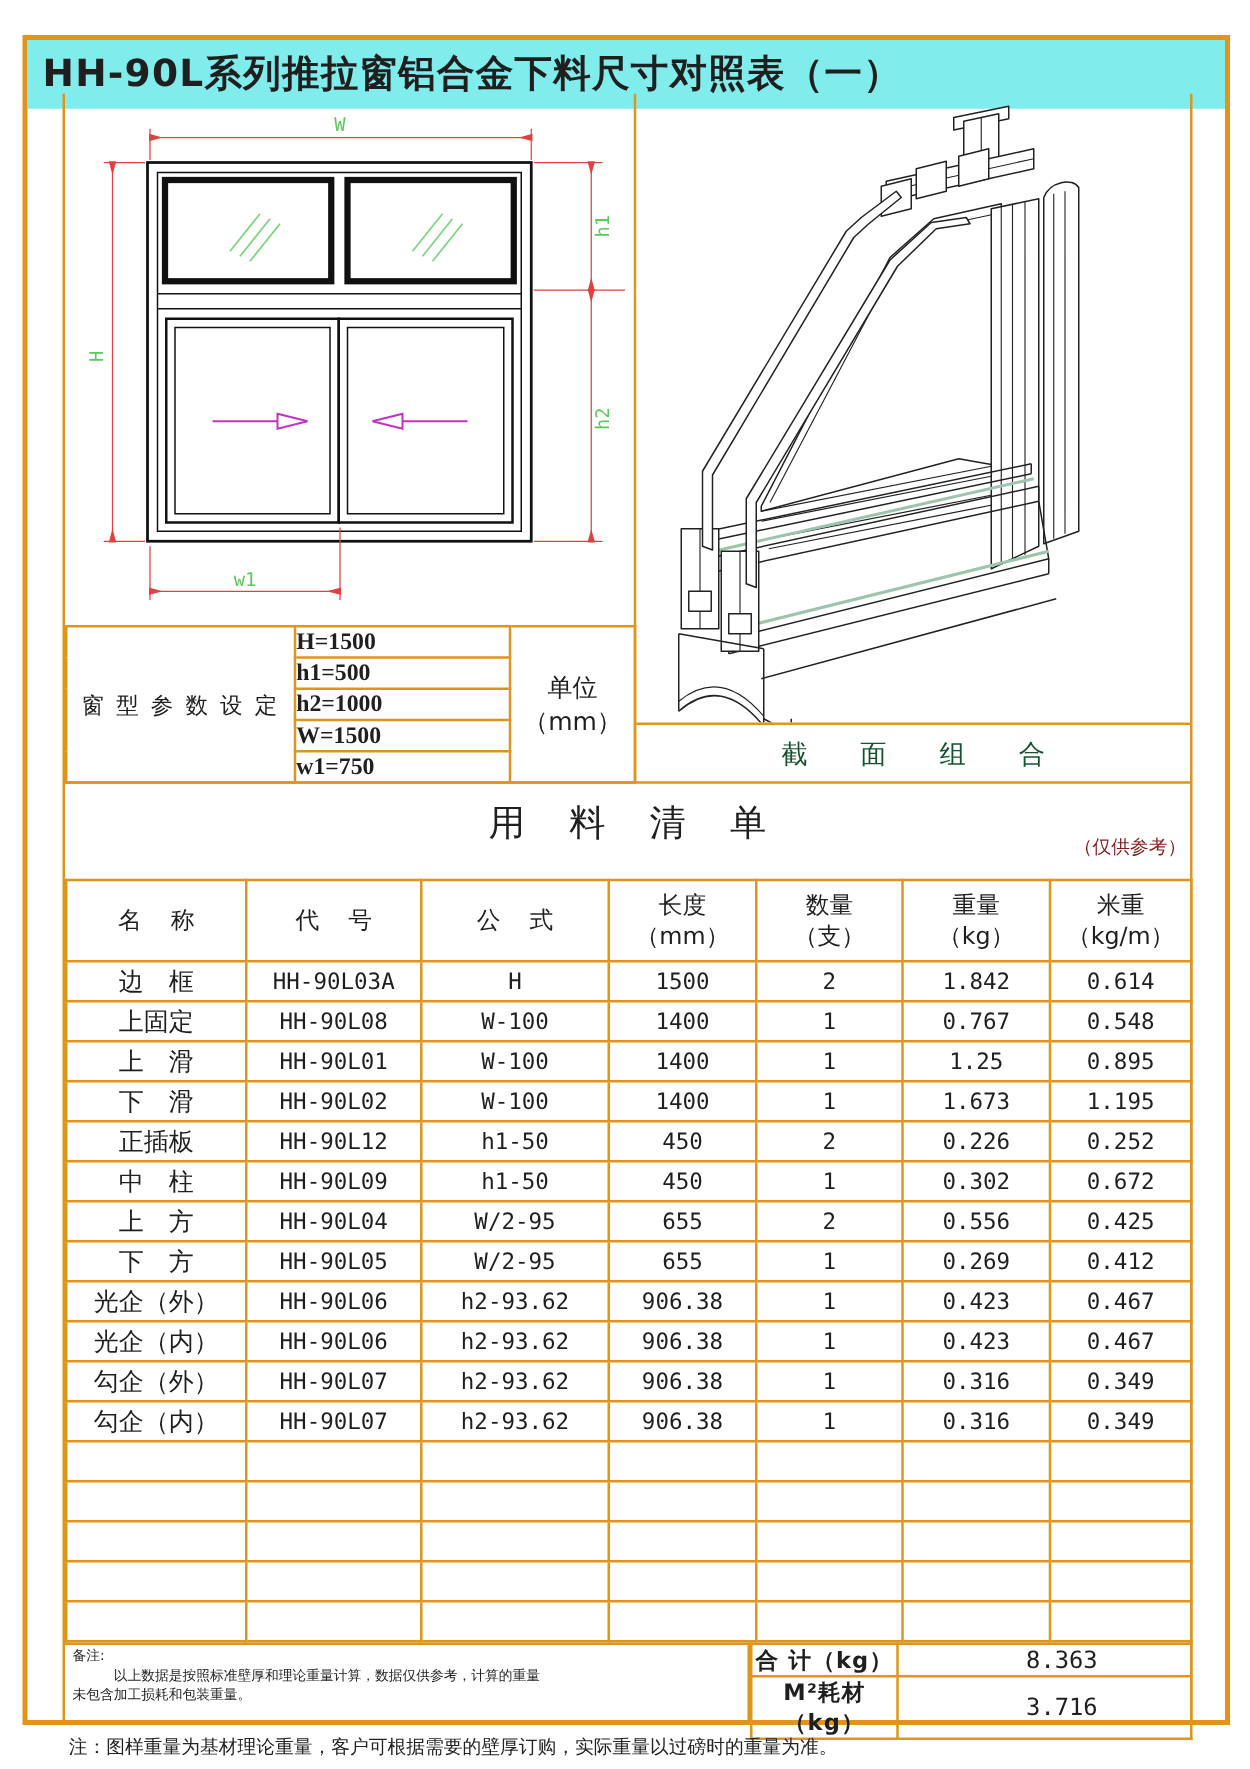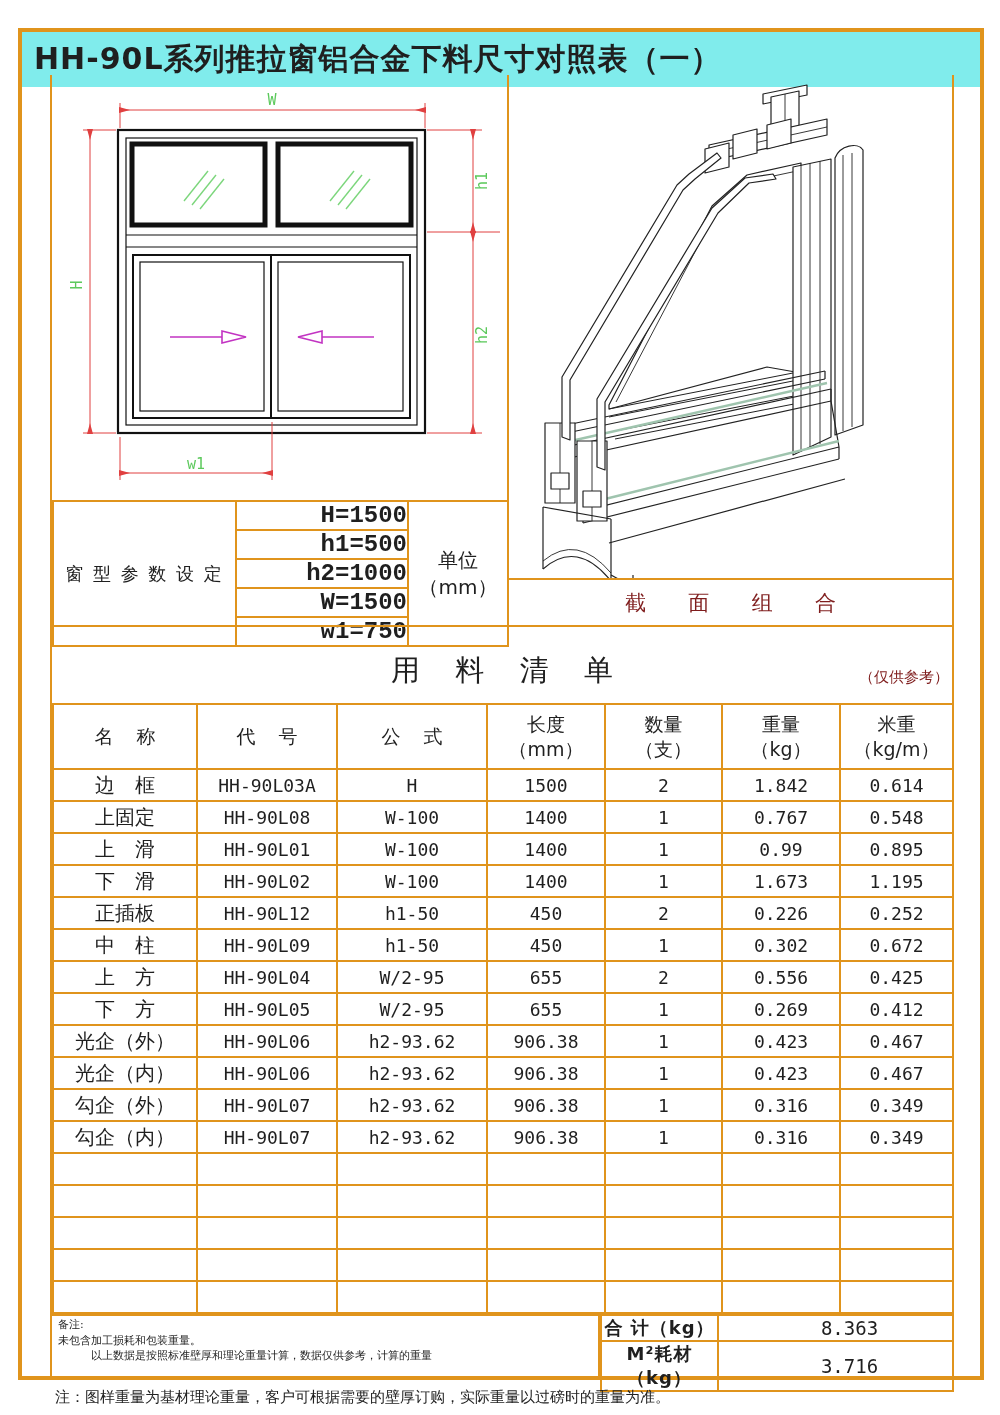--- a/index.html
+++ b/index.html
@@ -22,33 +22,33 @@
   .inner{position:absolute;left:50px;top:75px;width:900px;height:1303px;
         border-left:2px solid var(--orange);border-right:2px solid var(--orange);
         border-bottom:2px solid var(--orange);}
 
   .panel-left{position:absolute;left:0;top:0;width:457px;height:550px;
         border-right:2px solid var(--orange);box-sizing:border-box;}
   .panel-right{position:absolute;left:457px;top:0;width:443px;height:550px;}
   .section-label-row{position:absolute;left:0;top:503px;width:443px;height:47px;
         border-top:2px solid var(--orange);box-sizing:border-box;
         display:flex;align-items:center;justify-content:center;
-        font-size:21px;letter-spacing:0.85em;text-indent:0.85em;color:#7f1d1d;}
+        font-size:21px;letter-spacing:0.85em;text-indent:0.85em;color:#14532d;}
 
   table.params{position:absolute;left:0;top:425px;width:455px;height:125px;
         border-collapse:collapse;table-layout:fixed;}
   .params td{border:2px solid var(--orange);padding:0;vertical-align:middle;}
   .p-label{font-size:18px;text-align:center;letter-spacing:2px;}
-  .p-val{font-family:Liberation Mono, monospace;font-weight:bold;
-        font-size:24px;text-align:right;height:23px;}
+  .p-val{font-family:Liberation Serif, serif;font-weight:bold;
+        font-size:19px;text-align:left;height:23px;}
   .p-unit{font-size:20px;text-align:center;line-height:1.35;}
 
   .list-title{position:absolute;left:0;top:550px;width:900px;height:78px;
         border-top:2px solid var(--orange);box-sizing:border-box;}
-  .list-title .t{text-align:center;font-size:29px;margin-top:24px;letter-spacing:0.45em;text-indent:0.45em;}
+  .list-title .t{text-align:center;font-size:29px;margin-top:12px;letter-spacing:0.45em;text-indent:0.45em;}
   .list-title .ref{position:absolute;right:3px;bottom:16px;font-size:15px;color:#7f1d1d;}
 
   table.main{position:absolute;left:0;top:628px;width:900px;border-collapse:collapse;table-layout:fixed;}
   .main th,.main td{border:2px solid var(--orange);text-align:center;vertical-align:middle;
         padding:0;white-space:nowrap;overflow:hidden;}
   .main thead th{height:63px;font-weight:normal;font-size:19px;line-height:1.3;}
   .main thead .sp{letter-spacing:0.45em;text-indent:0.45em;}
   .main tbody td{height:30px;}
   td.c-name{font-size:20px;text-align:center;}
   td.c-code,td.c-formula,td.c-num{font-family:"DejaVu Sans Mono","Liberation Mono",monospace;font-size:18px;}
@@ -305,21 +305,21 @@
         <td class="c-num">0.767</td>
         <td class="c-num">0.548</td>
       </tr>
 
       <tr>
         <td class="c-name">上　滑</td>
         <td class="c-code">HH-90L01</td>
         <td class="c-formula">W-100</td>
         <td class="c-num">1400</td>
         <td class="c-num">1</td>
-        <td class="c-num">0.99</td>
+        <td class="c-num">1.25</td>
         <td class="c-num">0.895</td>
       </tr>
 
       <tr>
         <td class="c-name">下　滑</td>
         <td class="c-code">HH-90L02</td>
         <td class="c-formula">W-100</td>
         <td class="c-num">1400</td>
         <td class="c-num">1</td>
         <td class="c-num">1.673</td>
@@ -454,22 +454,22 @@
         <td class="c-num"></td>
         <td class="c-num"></td>
         <td class="c-num"></td>
       </tr>
     </tbody>
     </table>
 
     <div class="bottom-block">
       <div class="remarks">
         <div>备注:</div>
+        <div>　　　以上数据是按照标准壁厚和理论重量计算，数据仅供参考，计算的重量</div>
         <div>未包含加工损耗和包装重量。</div>
-        <div>　　　以上数据是按照标准壁厚和理论重量计算，数据仅供参考，计算的重量</div>
       </div>
       <table class="totals">
         <colgroup>
             <col style="width:117px">
             <col style="width:235px">
           </colgroup>
         <tbody>
           <tr>
             <td class="lab">合 计（kg）</td>
             <td class="val">8.363</td>

